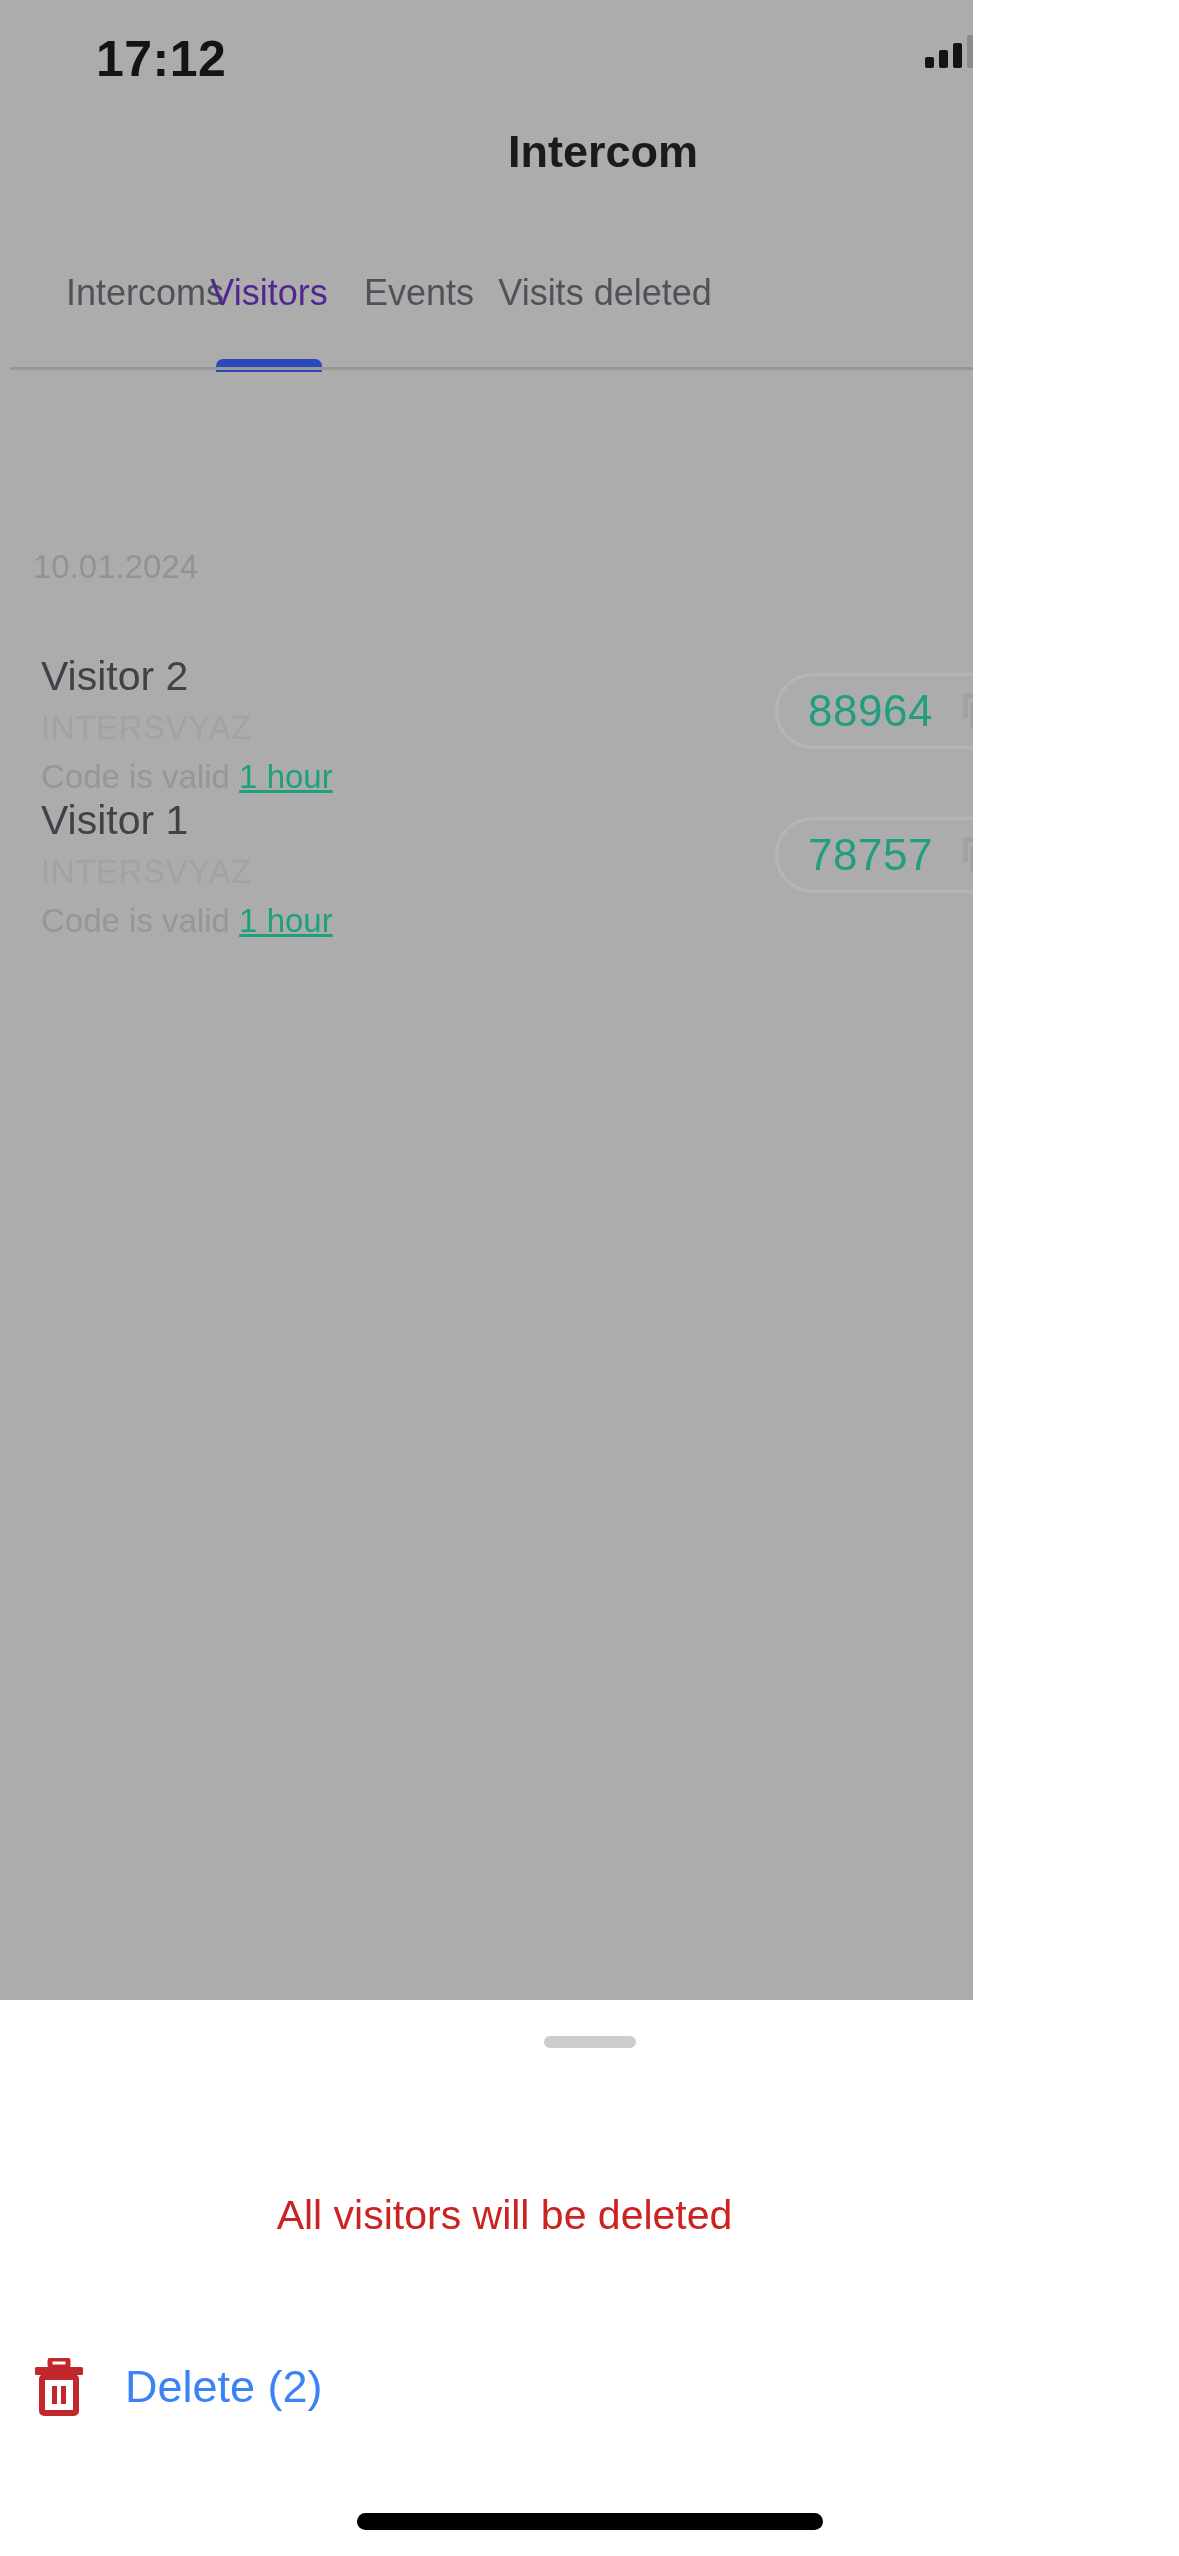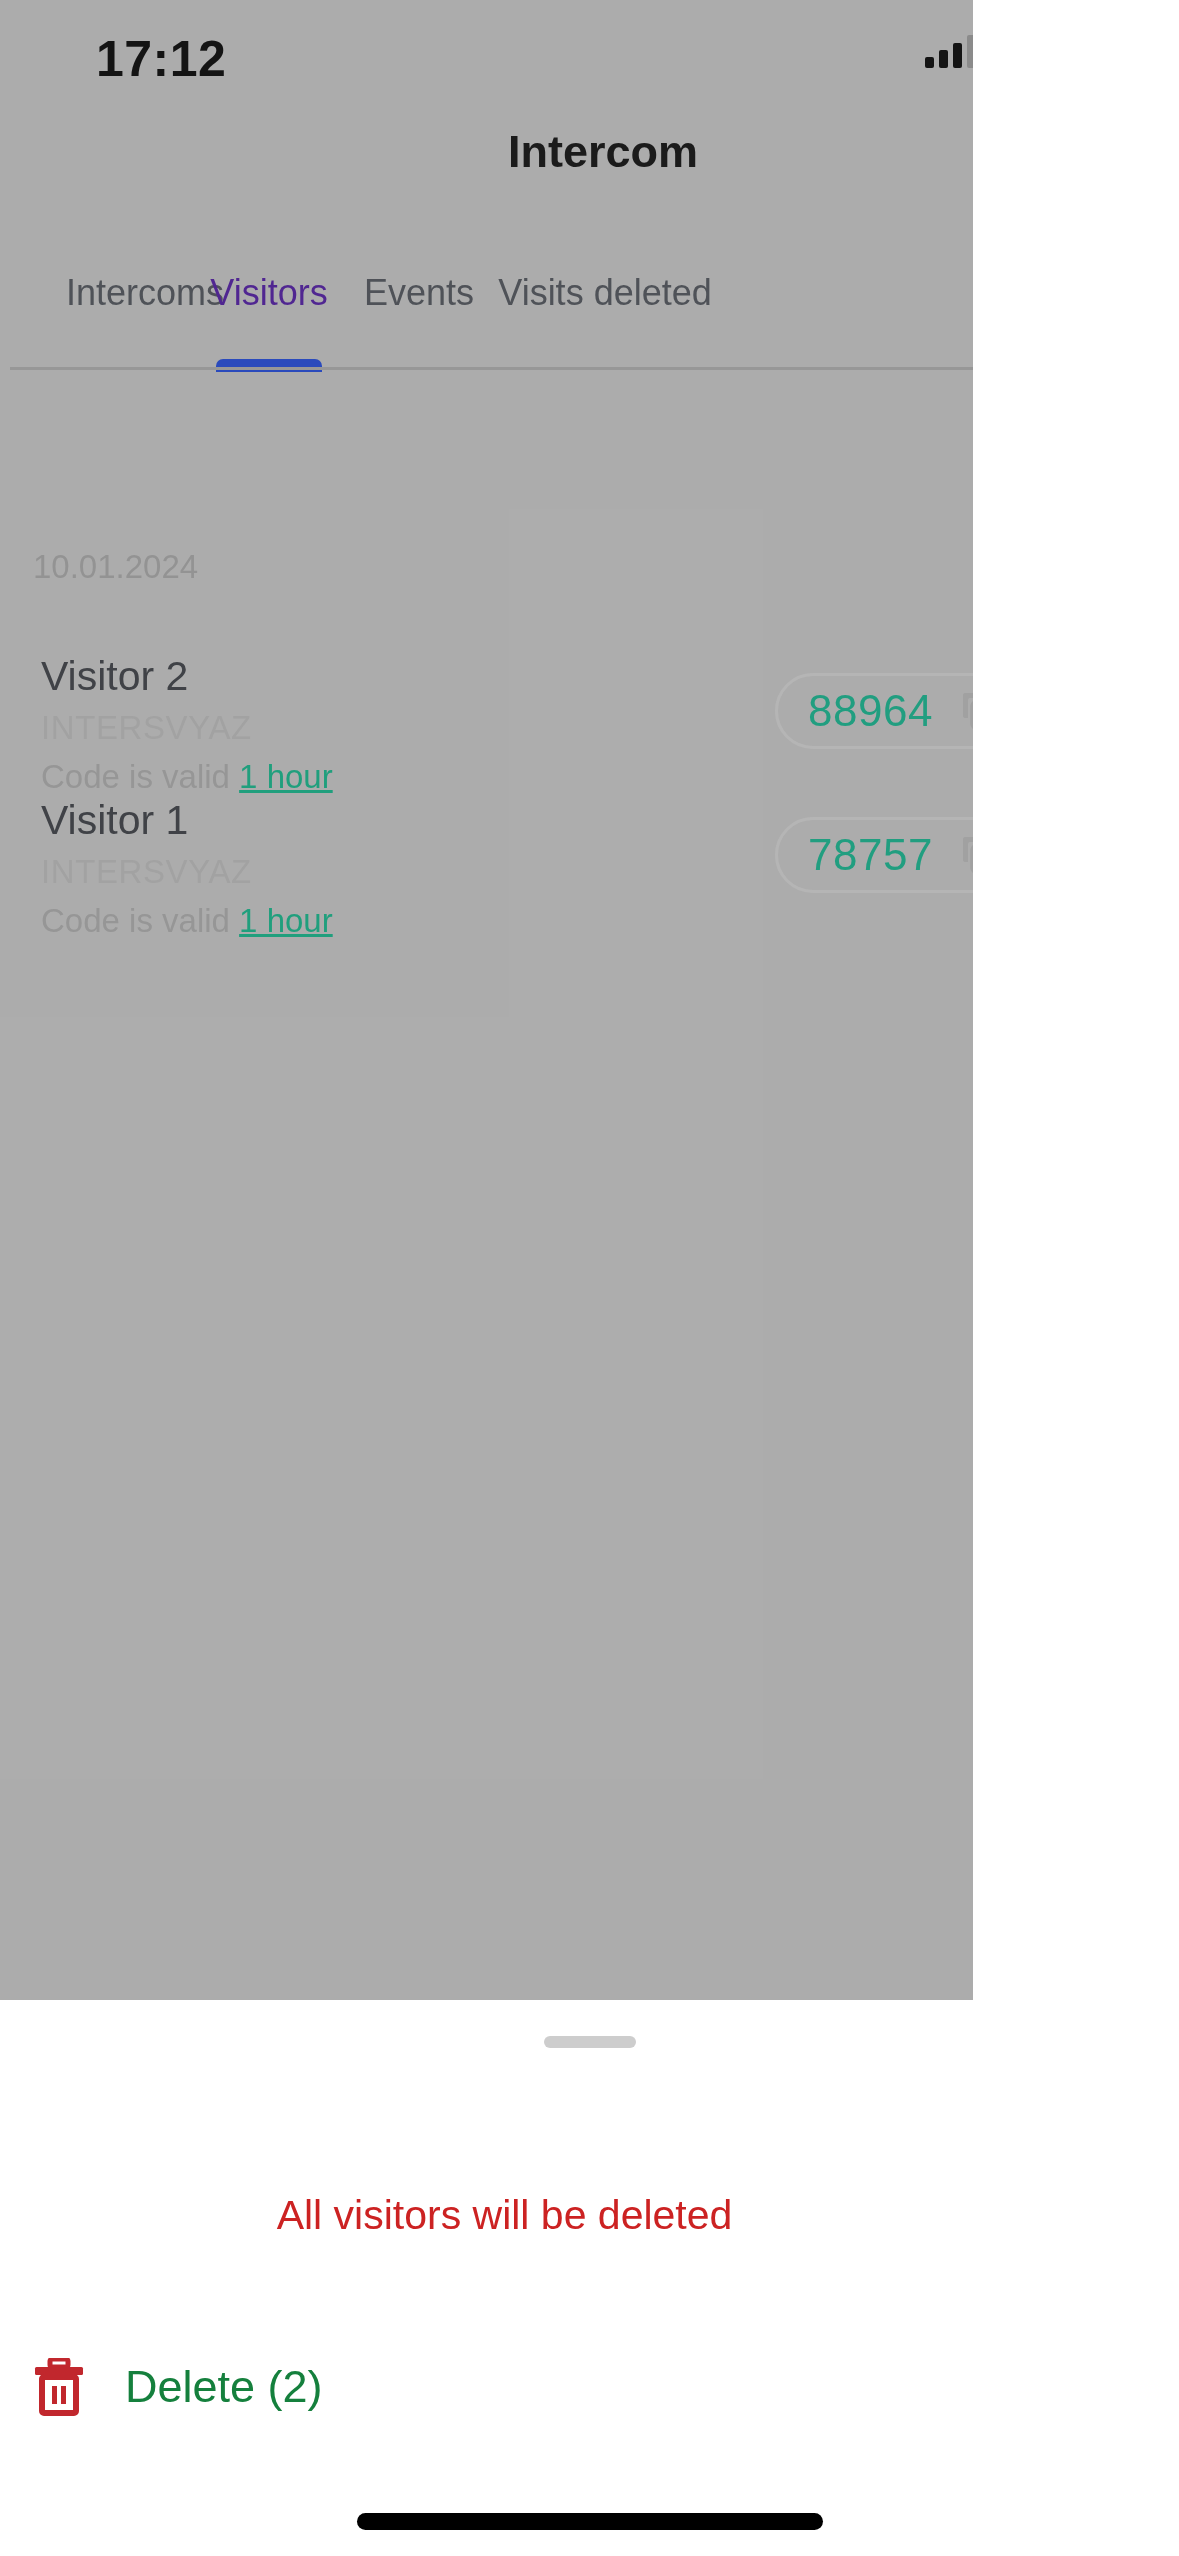--- a/index.html
+++ b/index.html
@@ -170,21 +170,21 @@
   }
   #delete-action {
     position:absolute; left:0; top:332px;
     width:1179px; height:110px;
     display:flex; align-items:center;
   }
   #delete-action-icon {
     width:52px; height:58px; margin-left:33px; flex:0 0 auto;
   }
   #delete-action-label {
-    margin-left:40px; font-size:45px; color:#15803d;
+    margin-left:40px; font-size:45px; color:#3b82f6;
   }
   #home-indicator {
     position:absolute; left:50%; transform:translateX(-50%);
     bottom:26px; width:466px; height:17px;
     border-radius:9px; background:#000000;
   }
 </style>
 </head>
 <body>
 

